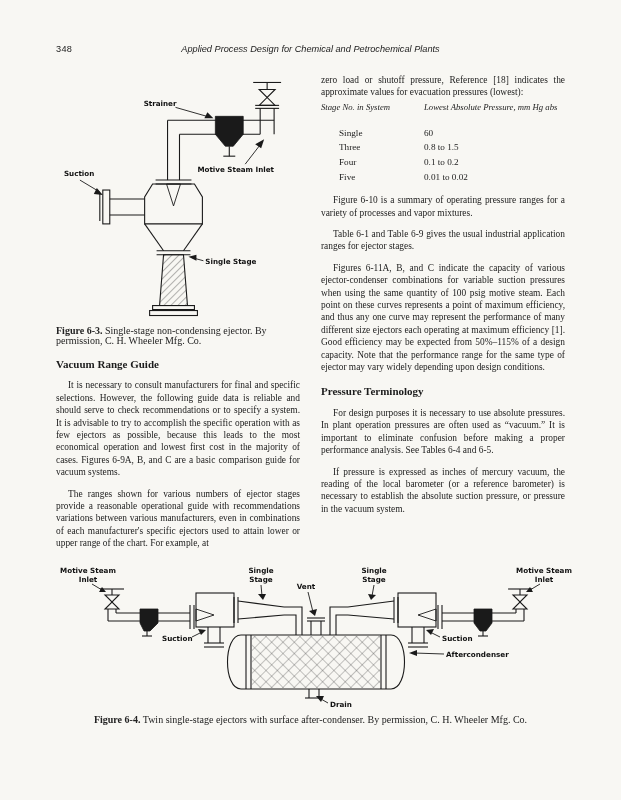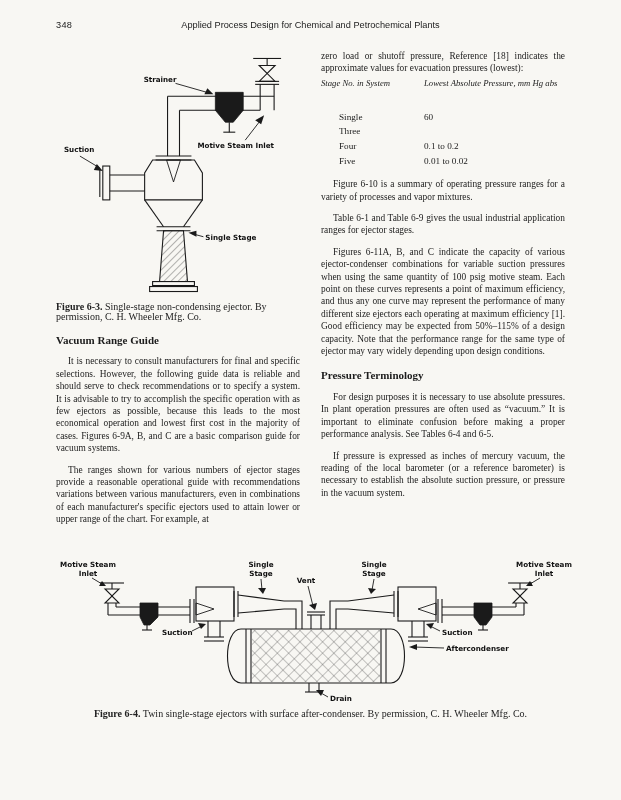--- a/index.html
+++ b/index.html
@@ -3,48 +3,48 @@
 <meta charset="utf-8">
 <style>
   * { margin:0; padding:0; box-sizing:border-box; }
   html,body { width:621px; height:800px; }
   body {
     background:#f8f7f3;
     font-family:"Liberation Serif", serif;
     color:#1c1c1c;
     overflow:hidden;
   }
-  .page { position:relative; width:621px; height:800px; padding:20px 56px 0 56px; }
+  .page { position:relative; width:621px; height:800px; padding:44px 56px 0 56px; }
 
   
   .pagehead { position:relative; height:14px; margin-bottom:16px;
               font-family:"Liberation Sans", sans-serif; font-size:9.2px; }
   .pagehead .num { position:absolute; left:0; top:0; letter-spacing:0.3px; }
-  .pagehead .title { display:block; text-align:center; }
+  .pagehead .title { display:block; text-align:center;font-style:italic; }
 
   
   .cols { display:flex; gap:21px; }
   .col { width:244px; font-size:9.4px; line-height:12.4px; text-align:justify; }
   p.ind { text-indent:12px; margin-bottom:9px; }
   p.noind { margin-bottom:0; }
   h3.sect { font-size:11px; font-weight:bold; text-align:left; margin:12px 0 9px 0; }
 
   
   figure { display:block; }
   .figsvg { display:block; }
   .cap { font-family:Liberation Serif, serif; font-size:10px; line-height:10px;
          text-align:left; margin-top:4px; margin-bottom:10px; color:#222; }
   .cap b { font-weight:bold; }
-  .fig64 { margin-top:22px; text-align:center; }
+  .fig64 { margin-top:4px; text-align:center; }
   .fig64 .cap { text-align:center; margin-top:2px; }
 
   
   .ptable { margin:2px 0 10px 0; }
   .thead { display:grid; grid-template-columns:103px 1fr; font-style:italic;
-           font-size:8.7px; line-height:13px; margin-bottom:20px; text-align:left; }
+           font-size:8.7px; line-height:13px; margin-bottom:12px; text-align:left; }
   .thead .th2 { white-space:nowrap; }
   .trow { display:grid; grid-template-columns:103px 1fr; font-size:9.2px;
           line-height:14.6px; text-align:left; }
   .trow .stage { padding-left:18px; }
 
   
   .ln { stroke:#1a1a1a; stroke-width:1.1; fill:none; }
   .thin { stroke:#1a1a1a; stroke-width:0.9; fill:none; }
   .dark { fill:#1a1a1a; stroke:#1a1a1a; stroke-width:0.8; }
   .ah { fill:#1a1a1a; stroke:none; }
@@ -144,20 +144,21 @@
         <div class="thead">
           <span class="th1">Stage No. in System</span>
           <span class="th2">Lowest Absolute Pressure, mm Hg abs</span>
         </div>
         <div class="trow">
           <span class="stage">Single</span>
           <span class="pval">60</span>
         </div>
         <div class="trow">
           <span class="stage">Three</span>
+          <span class="pval">0.8 to 1.5</span>
         </div>
         <div class="trow">
           <span class="stage">Four</span>
           <span class="pval">0.1 to 0.2</span>
         </div>
         <div class="trow">
           <span class="stage">Five</span>
           <span class="pval">0.01 to 0.02</span>
         </div>
       </div>

